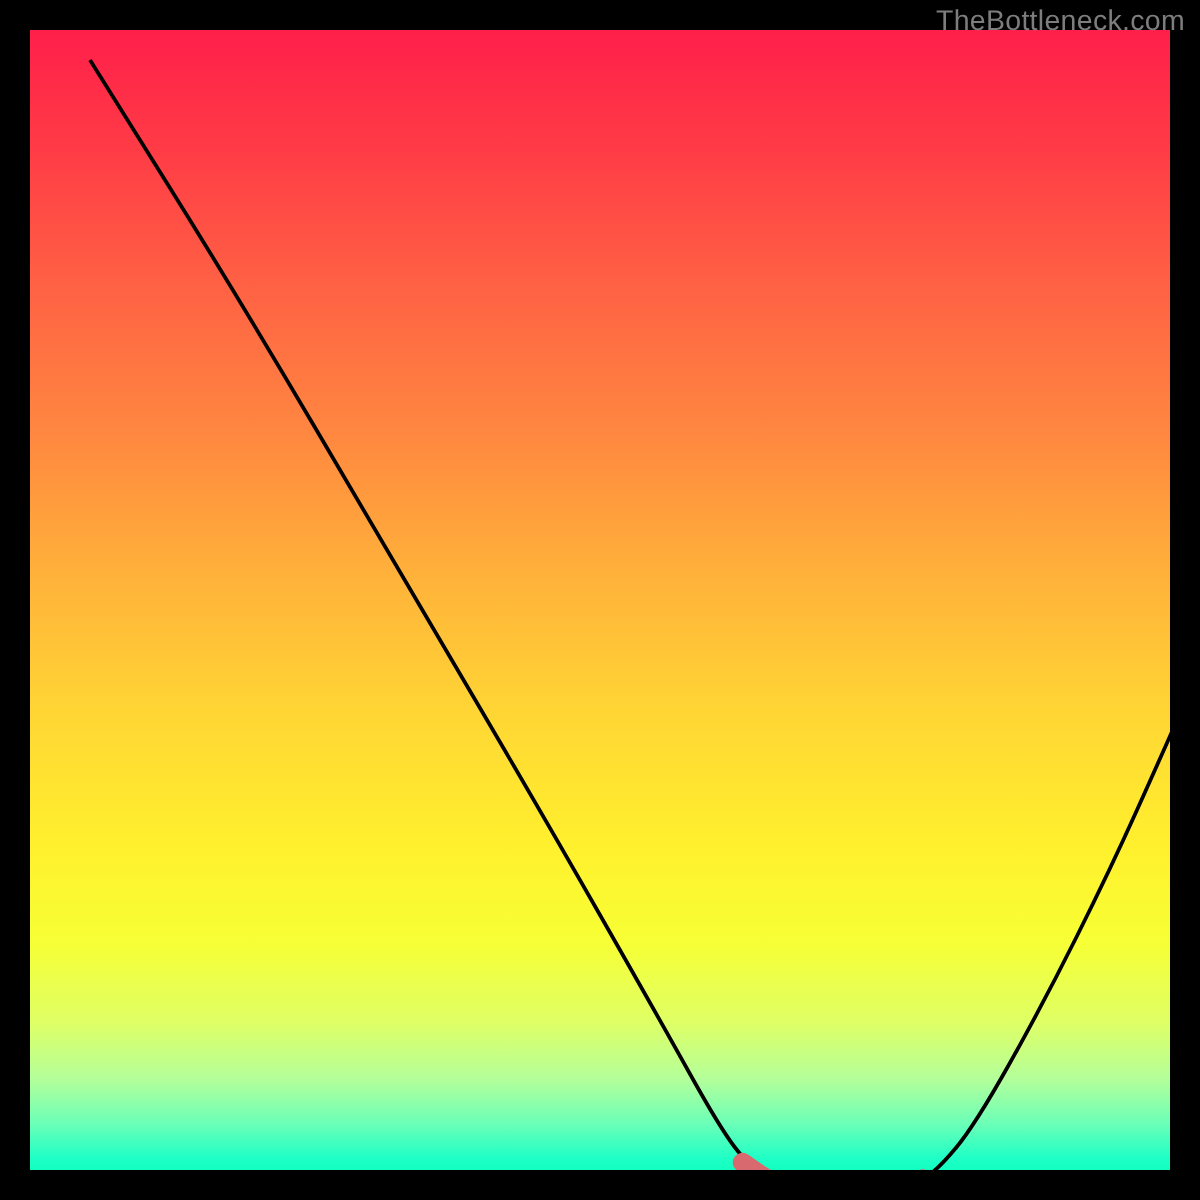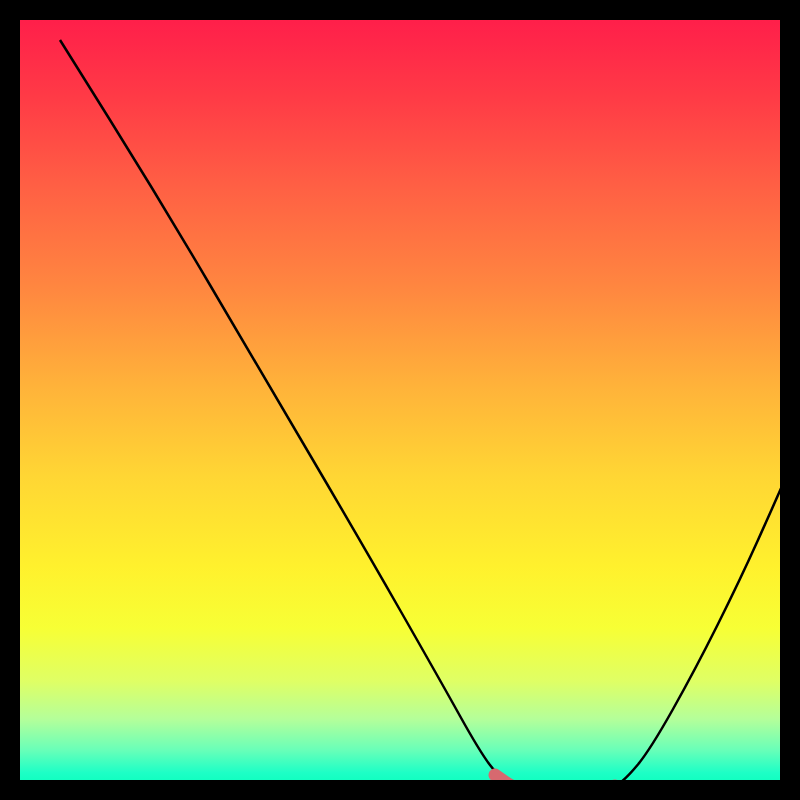--- a/index.html
+++ b/index.html
@@ -69,14 +69,15 @@
 <div class="canvas">
 
   <div class="gradient-area">
     <div class="gradient-fill"></div>
     <svg class="overlay" viewBox="0 0 760 760" preserveAspectRatio="none">
       <path id="curve-path" fill="none" stroke="#000000" stroke-width="2.5" d="M 20 0 Q 20 0 70 80 Q 120 160 170 245 Q 220 330 270 415 Q 320 500 360 570 Q 400 640 420 676 Q 440 712 450 725 Q 460 738 467.5 743.5 Q 475 749 482.5 751 Q 490 753 500 754 Q 510 755 520 755 Q 530 755 540 754 Q 550 753 560 751 Q 570 749 577.5 744.5 Q 585 740 597.5 725 Q 610 710 632.5 670 Q 655 630 677.5 585 Q 700 540 718 500 Q 736 460 748 432.5 L 760 405"></path>
       <path id="highlight-path" fill="none" stroke="#d7696f" stroke-width="13" stroke-linecap="round" stroke-linejoin="round" d="M 455 735 Q 455 735 465 742 Q 475 749 487.5 751.5 Q 500 754 515 754.5 Q 530 755 542.5 753.5 Q 555 752 565 749 L 575 746"></path>
     </svg>
   </div>
 
+  <div class="watermark">TheBottleneck.com</div>
 
 </div>
 
 </body></html>

